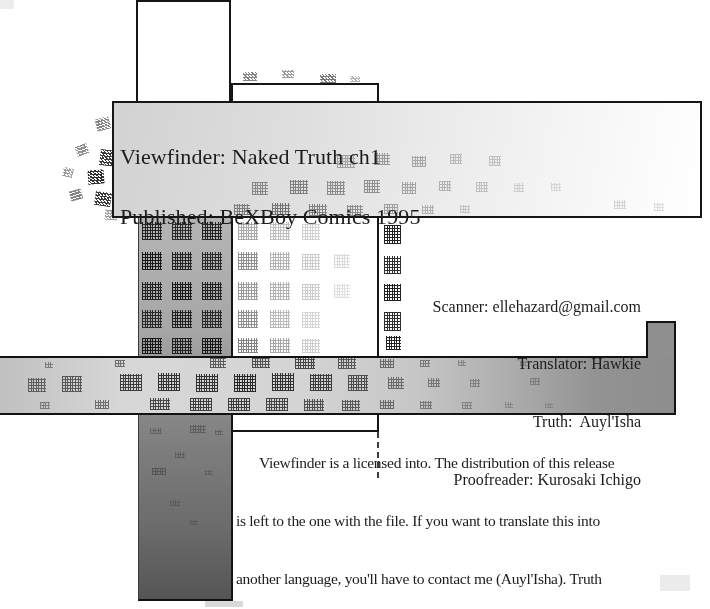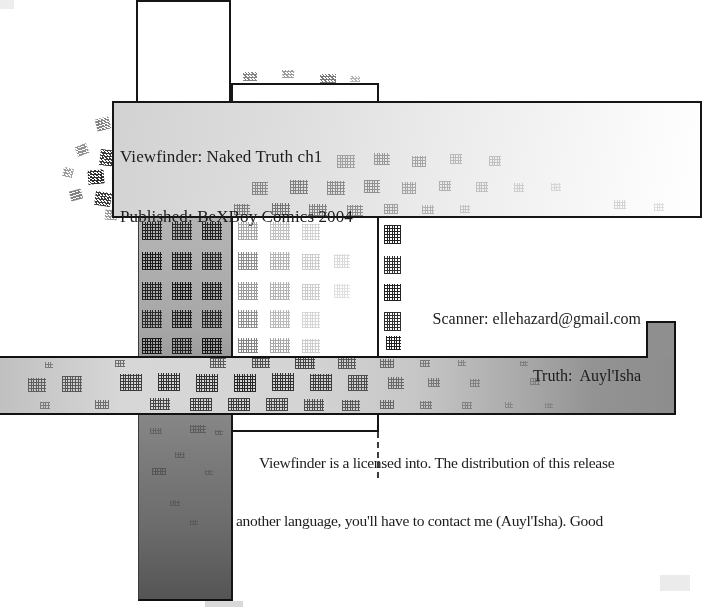--- a/index.html
+++ b/index.html
@@ -19,37 +19,37 @@
       #8e8e8e 58%,#7d7d7d 70%,#6c6c6c 85%,#555555 100%);
     border-left:1px solid #3a3a3a;border-bottom:2px solid #101010;
     box-sizing:border-box;
   }
   
   #title-box{
     position:absolute;left:112px;top:101px;width:590px;height:117px;
     background:linear-gradient(100deg,#d2d2d2 0%,#dedede 30%,#ebebeb 55%,#fbfbfb 90%,#ffffff 100%);
     border:2px solid #161616;box-sizing:border-box;
   }
-  #title-text{position:absolute;left:6px;top:3px;font-size:17px;line-height:20.3px;
+  #title-text{position:absolute;left:6px;top:3px;font-size:22px;line-height:20.3px;
     letter-spacing:.1px;white-space:pre;}
   
   #gray-band{
     position:absolute;left:0;top:356px;width:676px;height:59px;
     background:linear-gradient(to right,#c0c0c0 0%,#d7d7d7 18%,#d4d4d4 45%,
       #c6c6c6 62%,#a8a8a8 78%,#939393 88%,#8d8d8d 100%);
     border-top:2px solid #121212;border-bottom:2px solid #121212;
     border-right:2px solid #121212;box-sizing:border-box;
   }
   
   #right-bar{
     position:absolute;left:646px;top:321px;width:30px;height:37px;
     background:#8f8f8f;border:2px solid #121212;border-bottom:none;box-sizing:border-box;
   }
   
-  #credits{position:absolute;right:69px;top:270px;text-align:right;
+  #credits{position:absolute;right:69px;top:258px;text-align:right;
     font-size:16px;line-height:19.3px;white-space:pre;}
   
   #license-border{position:absolute;left:231px;top:415px;width:0;height:186px;
     border-left:2px solid #161616;}
   #license{position:absolute;left:236px;top:414px;width:440px;
     font-size:15.5px;line-height:19.4px;letter-spacing:-0.3px;white-space:pre;}
   #license .indent{padding-left:23px;}
   
   #boxb-tail{position:absolute;left:377px;top:432px;width:0;height:46px;
     border-left:2px dashed #3c3c3c;}
@@ -171,21 +171,21 @@
         <div class="nz" style="left: 195px; top: 101px; width: 18px; height: 12px; opacity: 0.45;"></div>
         <div class="nz" style="left: 233px; top: 102px; width: 16px; height: 11px; opacity: 0.4;"></div>
         <div class="nz" style="left: 270px; top: 101px; width: 14px; height: 10px; opacity: 0.32;"></div>
         <div class="nz" style="left: 308px; top: 102px; width: 12px; height: 9px; opacity: 0.25;"></div>
         <div class="nz" style="left: 346px; top: 102px; width: 10px; height: 8px; opacity: 0.18;"></div>
         <div class="nz" style="left: 500px; top: 97px; width: 12px; height: 9px; opacity: 0.15;"></div>
         <div class="nz" style="left: 540px; top: 100px; width: 10px; height: 8px; opacity: 0.12;"></div>
       </div>
     <div id="title-text">
       <div>Viewfinder: Naked Truth ch1</div>
-      <div>Published: BeXBoy Comics 2004</div>
+      <div>Published: BeXBoy Comics 1995</div>
     </div>
   </div>
 
   <div id="gray-band"></div>
   <div id="band-noise" class="abs" style="left:0;top:0;width:710px;height:609px;">
       <div class="nz" style="left: 45px; top: 362px; width: 8px; height: 6px; opacity: 0.4;"></div>
       <div class="nz" style="left: 115px; top: 360px; width: 10px; height: 7px; opacity: 0.5;"></div>
       <div class="nz" style="left: 210px; top: 358px; width: 16px; height: 10px; opacity: 0.6;"></div>
       <div class="nz" style="left: 252px; top: 357px; width: 18px; height: 11px; opacity: 0.65;"></div>
       <div class="nz" style="left: 295px; top: 357px; width: 20px; height: 12px; opacity: 0.7;"></div>
@@ -219,27 +219,30 @@
       <div class="nz" style="left: 420px; top: 401px; width: 12px; height: 8px; opacity: 0.4;"></div>
       <div class="nz" style="left: 462px; top: 402px; width: 10px; height: 7px; opacity: 0.3;"></div>
       <div class="nz" style="left: 505px; top: 402px; width: 8px; height: 6px; opacity: 0.22;"></div>
       <div class="nz" style="left: 545px; top: 403px; width: 8px; height: 5px; opacity: 0.18;"></div>
     </div>
 
   <div id="right-bar"></div>
 
   <div id="credits">
     <div>Scanner: ellehazard@gmail.com</div>
+    <div>Translator: Hawkie</div>
     <div>Truth:  Auyl'Isha</div>
+    <div>Proofreader: Kurosaki Ichigo</div>
   </div>
 
   <div id="license-border"></div>
   <div id="license">
     <div class="indent">Viewfinder is a licensed into. The distribution of this release</div>
-    <div>another language, you'll have to contact me (Auyl'Isha). Good</div>
+    <div>is left to the one with the file. If you want to translate this into</div>
+    <div>another language, you'll have to contact me (Auyl'Isha). Truth</div>
     
     
     
     
     
     
   </div>
 
 </div>
 

